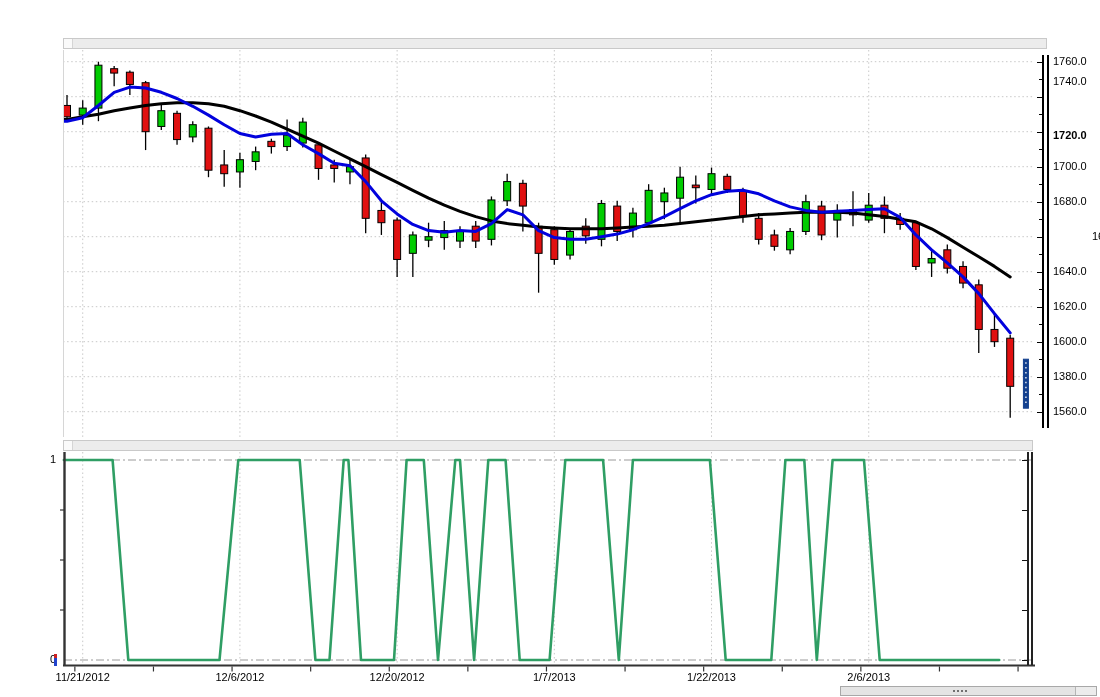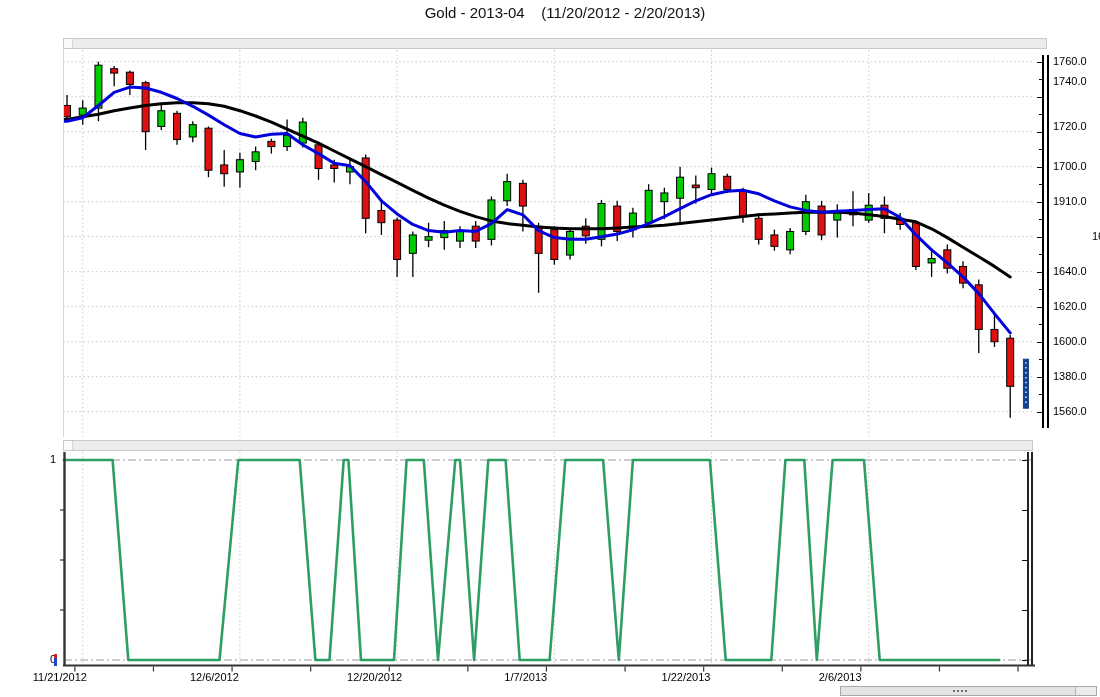--- a/index.html
+++ b/index.html
@@ -15,38 +15,37 @@
   #lower-pane-header{top:440px;width:970px;}
   .chart-area{position:absolute;}
   #price-chart-area{left:63px;top:50px;width:979px;height:387px;}
   #signal-chart-area{left:58px;top:452px;width:984px;height:238px;}
   svg{display:block;}
   .axis-double-line{position:absolute;border-left:2px solid #000;border-right:2px solid #000;box-sizing:content-box;}
   #price-axis-line{left:1042px;top:55px;width:3px;height:373px;}
   #signal-right-axis{left:1027px;top:452px;width:2px;height:213px;border-color:#222;}
   .tick{position:absolute;background:#000;height:1px;}
   .price-tick-label{position:absolute;left:1053px;font-size:11px;color:#000;white-space:nowrap;}
-  .date-tick-label{position:absolute;top:671px;width:100px;margin-left:-50px;text-align:left;
+  .date-tick-label{position:absolute;top:671px;width:100px;margin-left:-50px;text-align:center;
     font-size:11px;color:#000;white-space:nowrap;}
   .signal-y-label{position:absolute;left:38px;width:18px;text-align:right;font-size:11px;color:#000;}
   #upper-pane-left-border{position:absolute;left:63px;top:50px;width:1px;height:387px;background:#d6d6d6;}
   #signal-axis-marker{position:absolute;left:54px;top:654px;width:3px;height:12px;}
   #signal-axis-marker .m-red{width:3px;height:4px;background:#cc2222;}
   #signal-axis-marker .m-blue{width:3px;height:8px;background:#2244cc;}
   #horizontal-scrollbar{position:absolute;left:840px;top:686px;width:257px;height:10px;
     background:#e4e4e4;border:1px solid #a8a8a8;box-sizing:border-box;}
   #scrollbar-grip{position:absolute;left:112px;top:3px;width:20px;height:3px;}
   #scrollbar-grip i{display:inline-block;width:2px;height:2px;background:#707070;margin-right:2px;vertical-align:top;}
   #scrollbar-right-button{position:absolute;right:0;top:0;width:20px;height:8px;border-left:1px solid #b5b5b5;background:#ececec;}
 </style>
 </head>
 <body>
 
 <div id="chart-window">
-  <div id="page-title">Gold - 2013-04    (11/20/2012 - 2/20/2013)</div>
 
   <div id="upper-pane-header" class="pane-header">
     <span class="expander"></span>
   </div>
 
   <div id="price-chart-area" class="chart-area">
     <svg id="price-svg" width="979" height="387">
         <g>
           <line x1="0" y1="11.7" x2="970" y2="11.7" stroke="#c8c8c8" stroke-width="1" stroke-dasharray="1.5 2.6"></line>
           <line x1="0" y1="46.7" x2="970" y2="46.7" stroke="#c8c8c8" stroke-width="1" stroke-dasharray="1.5 2.6"></line>
@@ -202,27 +201,27 @@
   <div id="price-axis-line" class="axis-double-line"></div>
   <div id="price-axis-labels">
       <div class="tick" style="left: 1037px; top: 62px; width: 5px;"></div>
       <div class="tick" style="left: 1039px; top: 79px; width: 3px;"></div>
       <div class="price-tick-label" style="top: 55.2px;">1760.0</div>
       <div class="tick" style="left: 1037px; top: 97px; width: 5px;"></div>
       <div class="tick" style="left: 1039px; top: 114px; width: 3px;"></div>
       <div class="price-tick-label" style="top: 75px;">1740.0</div>
       <div class="tick" style="left: 1037px; top: 132px; width: 5px;"></div>
       <div class="tick" style="left: 1039px; top: 149px; width: 3px;"></div>
-      <div class="price-tick-label" style="top: 120px;">1720.0</div>
+      <div class="price-tick-label" style="top: 129px; font-weight: bold;">1720.0</div>
       <div class="tick" style="left: 1037px; top: 167px; width: 5px;"></div>
       <div class="tick" style="left: 1039px; top: 184px; width: 3px;"></div>
       <div class="price-tick-label" style="top: 160.2px;">1700.0</div>
       <div class="tick" style="left: 1037px; top: 202px; width: 5px;"></div>
       <div class="tick" style="left: 1039px; top: 219px; width: 3px;"></div>
-      <div class="price-tick-label" style="top: 195.2px;">1910.0</div>
+      <div class="price-tick-label" style="top: 195.2px;">1680.0</div>
       <div class="tick" style="left: 1037px; top: 237px; width: 5px;"></div>
       <div class="tick" style="left: 1039px; top: 254px; width: 3px;"></div>
       <div class="price-tick-label" style="top: 230.2px; margin-left: 39px;">1660.0</div>
       <div class="tick" style="left: 1037px; top: 272px; width: 5px;"></div>
       <div class="tick" style="left: 1039px; top: 289px; width: 3px;"></div>
       <div class="price-tick-label" style="top: 265.2px;">1640.0</div>
       <div class="tick" style="left: 1037px; top: 307px; width: 5px;"></div>
       <div class="tick" style="left: 1039px; top: 324px; width: 3px;"></div>
       <div class="price-tick-label" style="top: 300.2px;">1620.0</div>
       <div class="tick" style="left: 1037px; top: 342px; width: 5px;"></div>

